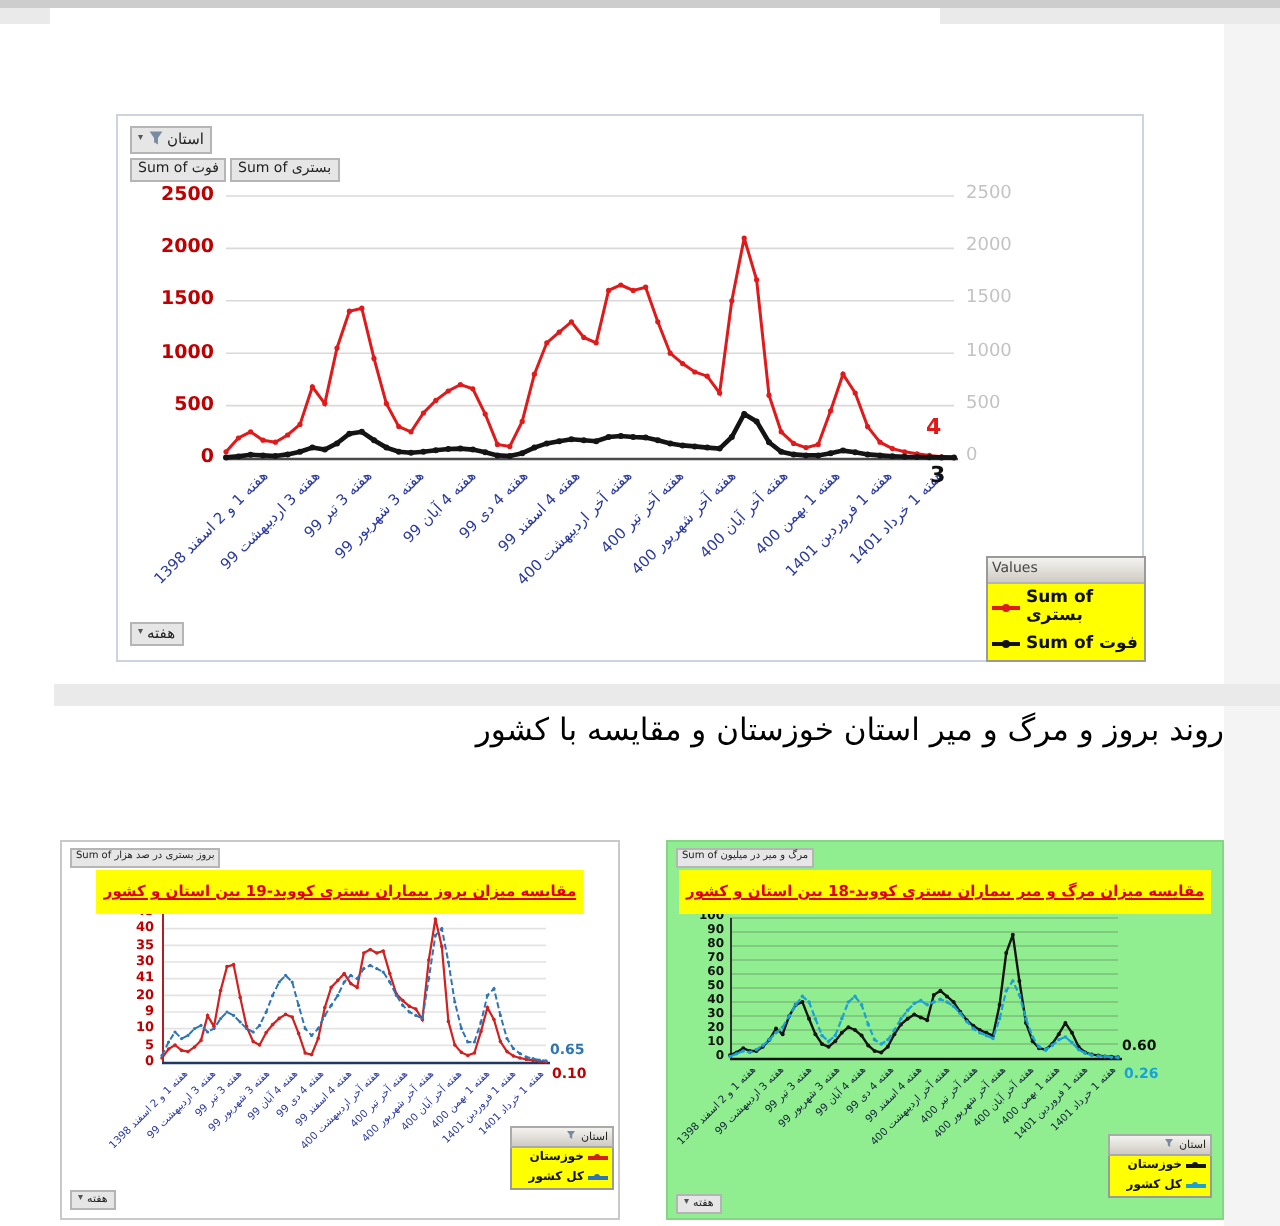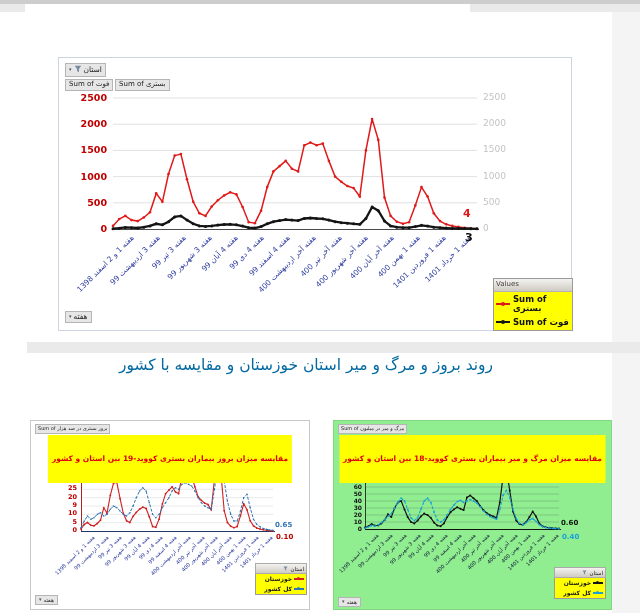--- a/index.html
+++ b/index.html
@@ -8,21 +8,21 @@
   .abs{position:absolute;}
   
   .topbar1{left:0;top:0;width:640px;height:4px;background:#cdcdcd;}
   .topbar2{left:0;top:4px;width:640px;height:8px;background:#eaeaea;}
   .topbar2 .inset{position:absolute;left:25px;top:0;width:445px;height:8px;background:#fff;}
   .rightmargin{left:612px;top:12px;width:28px;height:601px;background:#f4f4f4;}
   .separator{left:0;top:342px;width:640px;height:11px;background:#eaeaea;}
   .separator .inset{position:absolute;left:0;top:0;width:27px;height:11px;background:#fff;}
   
   .title1{left:0;top:26px;width:612px;text-align:center;font-size:17px;color:#1f1f1f;direction:rtl;}
-  .title2{left:0;top:356px;width:612px;text-align:center;font-size:15.5px;color:#0369a1;direction:rtl;}
+  .title2{left:0;top:356px;width:612px;text-align:right;font-size:15.5px;color:#000000;direction:rtl;}
   .subtitle2{left:0;top:380px;width:612px;text-align:center;font-size:13px;font-weight:bold;color:#e00000;direction:rtl;}
   
   .chartbox{background:#fff;border:1px solid #ccd4e0;}
   .main{left:58px;top:57px;width:512px;height:272px;}
   .bl{left:30px;top:420px;width:278px;height:188px;border:1px solid #c9c9c9;}
   .br{left:333px;top:420px;width:277px;height:188px;background:#90ee90;border:1px solid #84d584;}
   .plotsvg{position:absolute;left:0;top:0;}
   
   .pvbtn{position:absolute;display:flex;align-items:center;gap:2px;background:#e6e6e6;border:1px solid #b5b5b5;color:#222;padding:1px 3px;line-height:1.1;}
   .pvbtn .caret{font-size:5px;color:#555;}
@@ -47,21 +47,21 @@
   .br .xtl{font-size:5.2px;color:#15213b;}
   
   .endlbl{position:absolute;font-weight:bold;line-height:1;}
   .mc-end-top{left:404px;top:150px;font-size:11px;color:#e01a1a;}
   .mc-end-bot{left:406px;top:174px;font-size:11px;color:#111;}
   .bl-end-top{left:244px;top:101px;font-size:7px;color:#2e75b6;}
   .bl-end-bot{left:245px;top:113px;font-size:7px;color:#c00000;}
   .br-end-top{left:227px;top:99px;font-size:7px;color:#111;}
   .br-end-bot{left:228px;top:113px;font-size:7px;color:#1ba0d8;}
   
-  .smtitle{position:absolute;top:14px;left:50%;transform:translateX(-50%);background:#ffff00;color:#e00000;font-weight:bold;font-size:7.5px;padding:19px 4px;white-space:nowrap;direction:rtl;line-height:1.3;}
+  .smtitle{position:absolute;top:14px;left:50%;transform:translateX(-50%);background:#ffff00;color:#e00000;font-weight:bold;font-size:7.5px;padding:6px 4px;white-space:nowrap;direction:rtl;line-height:1.3;text-decoration:underline;}
   
   .legend-main{position:absolute;left:434px;top:220px;width:78px;border:1px solid #9a9a9a;background:#ffff00;}
   .lg-head{height:11px;background:linear-gradient(#f4f3f0,#cfcbc3);border-bottom:1px solid #b5b5b5;font-size:7px;color:#444;padding:1px 2px 0;direction:ltr;line-height:1.2;}
   .lg-item{display:flex;align-items:center;gap:3px;padding:3px 2px;font-size:8.5px;font-weight:bold;color:#111;direction:ltr;line-height:1;}
   .lmark{display:inline-block;width:14px;height:2px;position:relative;flex:none;}
   .lmark i{position:absolute;left:5px;top:-1px;width:4px;height:4px;border-radius:50%;}
   .legend-s{position:absolute;width:52px;}
   .bl .legend-s{left:224px;top:142px;}
   .br .legend-s{left:220px;top:146px;}
   .legend-s .lg-filter{position:relative;display:flex;align-items:center;gap:2px;height:9px;background:linear-gradient(#f4f3f0,#cfcbc3);border:1px solid #aaa;font-size:5.5px;direction:rtl;padding:0 2px;color:#222;}
@@ -427,21 +427,21 @@
         <circle cx="238.7" cy="109.0" r="0.8" fill="#2e75b6"></circle>
         <circle cx="242.0" cy="109.4" r="0.8" fill="#2e75b6"></circle>
       </svg>
 
     <div class="ylabels bl-y">
         <div class="ytl" style="top: 110px;">0</div>
         <div class="ytl" style="top: 101.7px;">5</div>
         <div class="ytl" style="top: 93.3px;">10</div>
         <div class="ytl" style="top: 85px;">9</div>
         <div class="ytl" style="top: 76.7px;">20</div>
-        <div class="ytl" style="top: 68.3px;">25</div>
+        <div class="ytl" style="top: 68.3px;">41</div>
         <div class="ytl" style="top: 60px;">30</div>
         <div class="ytl" style="top: 51.7px;">35</div>
         <div class="ytl" style="top: 43.3px;">40</div>
         <div class="ytl" style="top: 35px;">45</div>
       </div>
     <div class="xlabels">
         <div class="xtl" style="left: -69.1429px; width: 130px; top: 114px;">هفته 1 و 2 اسفند 1398</div>
         <div class="xtl" style="left: -55.4286px; width: 130px; top: 114px;">هفته 3 اردیبهشت 99</div>
         <div class="xtl" style="left: -41.7143px; width: 130px; top: 114px;">هفته 3 تیر 99</div>
         <div class="xtl" style="left: -28px; width: 130px; top: 114px;">هفته 3 شهریور 99</div>
@@ -660,21 +660,21 @@
         <div class="xtl" style="left: 78.2143px; width: 130px; top: 112px;">هفته 1 فروردین 1401</div>
         <div class="xtl" style="left: 92.0714px; width: 130px; top: 112px;">هفته 1 خرداد 1401</div>
       </div>
 
     <div class="pvbtn sm-field">
       <span>Sum of مرگ و میر در میلیون</span>
     </div>
     <div class="smtitle">مقایسه میزان مرگ و میر بیماران بستری کووید-18 بین استان و کشور</div>
 
     <div class="endlbl br-end-top">0.60</div>
-    <div class="endlbl br-end-bot">0.40</div>
+    <div class="endlbl br-end-bot">0.26</div>
 
     <div class="legend-s">
       <div class="lg-filter">
         <span>استان</span>
         <span><svg width="5" height="5" viewBox="0 0 10 10">
               <path d="M1 1h8L6.2 5v4L3.8 7.6V5z" fill="#7a8aa0"></path>
             </svg></span>
       </div>
       <div class="lg-body">
         <div class="lg-item">

